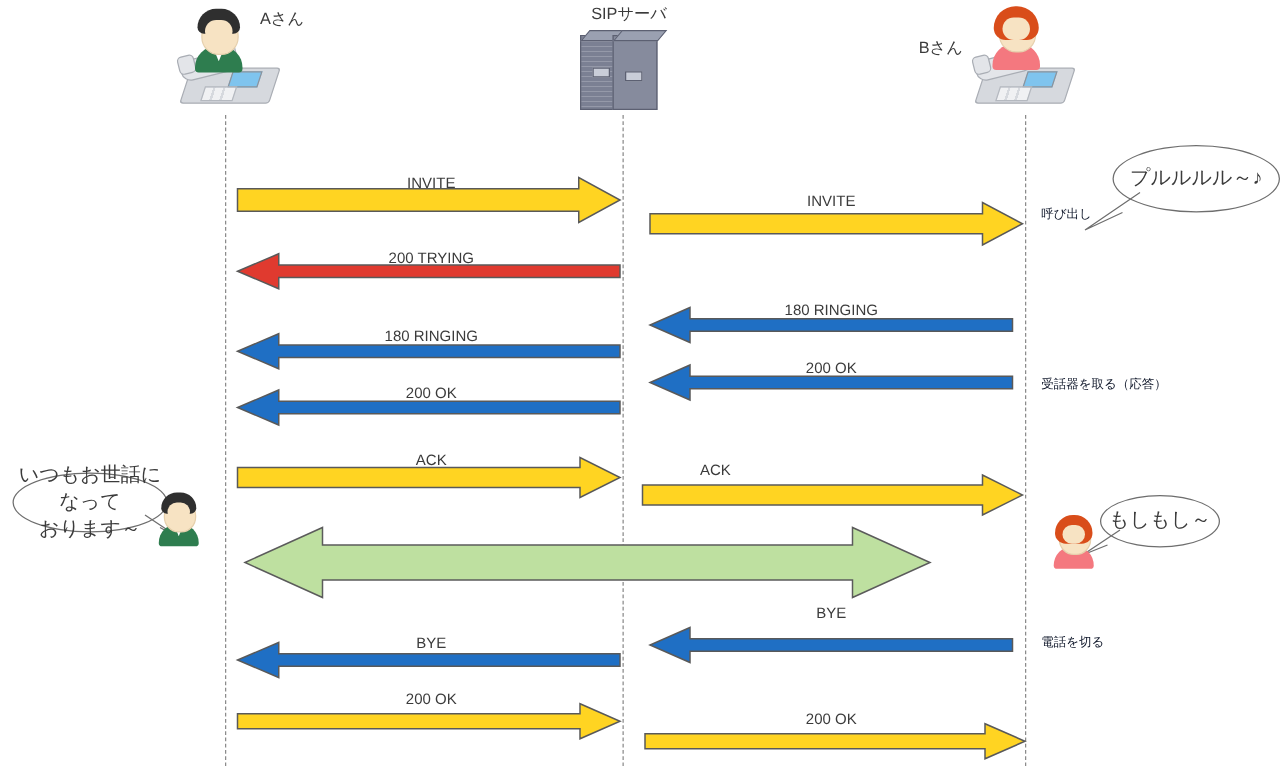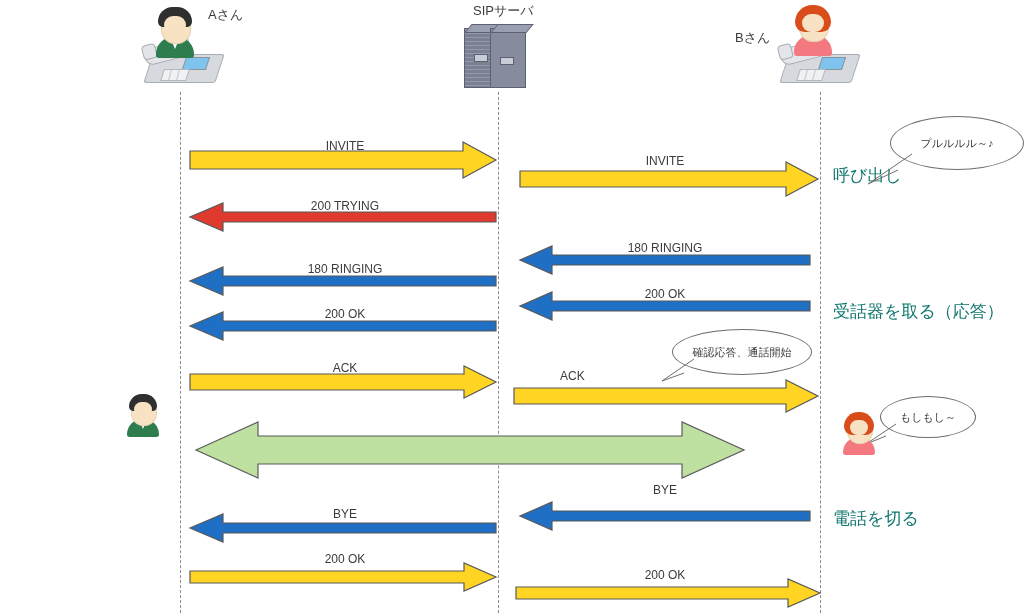--- a/index.html
+++ b/index.html
@@ -100,33 +100,33 @@
 
   
   .arrow{position:absolute;}
   .arrow svg{display:block;overflow:visible;}
   .arrow-label{
     position:absolute;font-size:12px;color:#3b3b3b;white-space:nowrap;
     text-align:center;
   }
 
   
-  .note{position:absolute;font-size:17px;color:#0f766e;white-space:nowrap;}
+  .note{position:absolute;font-size:10px;color:#0f172a;white-space:nowrap;}
 
   
   .bubble{position:absolute;}
   .bubble .oval{
     position:absolute;left:0;top:0;width:100%;height:100%;
     border:1px solid #6e6e6e;border-radius:50%;background:#ffffff;
     box-sizing:border-box;
   }
   .bubble .txt{
     position:absolute;left:0;top:0;width:100%;height:100%;
     display:flex;flex-direction:column;align-items:center;justify-content:center;
-    font-size:11px;color:#3b3b3b;line-height:1.35;text-align:center;z-index:2;
+    font-size:16px;color:#3b3b3b;line-height:1.35;text-align:center;z-index:2;
   }
   .bubble .tail{position:absolute;z-index:1;}
 </style>
 </head>
 <body>
 
 <div id="stage">
 
   <div class="lifeline" style="left:180px;top:92px;height:521px;"></div>
   <div class="lifeline" style="left:498px;top:92px;height:521px;"></div>
@@ -276,30 +276,31 @@
   <div class="bubble" style="left:890px;top:116px;width:134px;height:54px;">
     <div class="oval"></div>
     <svg class="tail" width="50" height="40" style="left:-26px;top:34px;">
       <polyline points="48,4 4,34 34,20" fill="none" stroke="#6e6e6e" stroke-width="1"></polyline>
     </svg>
     <div class="txt">
       <span>プルルルル～♪</span>
     </div>
   </div>
 
-  <div class="bubble" style="left:672px;top:329px;width:140px;height:46px;">
+
+  <div class="bubble" style="left:10px;top:378px;width:124px;height:48px;">
     <div class="oval"></div>
-    <svg class="tail" width="36" height="28" style="left:-12px;top:28px;">
-      <polyline points="34,2 2,24 24,16" fill="none" stroke="#6e6e6e" stroke-width="1"></polyline>
+    <svg class="tail" width="36" height="26" style="left:104px;top:32px;">
+      <polyline points="2,2 32,22 14,12" fill="none" stroke="#6e6e6e" stroke-width="1"></polyline>
     </svg>
     <div class="txt">
-      <span>確認応答、通話開始</span>
+      <span>いつもお世話になって</span>
+      <span>おります～</span>
     </div>
   </div>
-
 
   <div class="person" style="left:124px;top:392px;width:38px;height:44px;">
     <div class="body m" style="left:3px;top:27px;width:32px;height:18px;"></div>
     <div class="collar" style="left:15px;top:27px;width:8px;height:10px;"></div>
     <div class="head" style="left:7px;top:7px;width:24px;height:25px;"></div>
     <div class="hair m" style="left:5px;top:2px;width:28px;height:17px;border-radius:14px 14px 5px 5px;"></div>
     <div class="face-cut" style="left:10px;top:10px;width:18px;height:15px;border-radius:9px;"></div>
   </div>
 
   <div class="bubble" style="left:880px;top:396px;width:96px;height:42px;">

